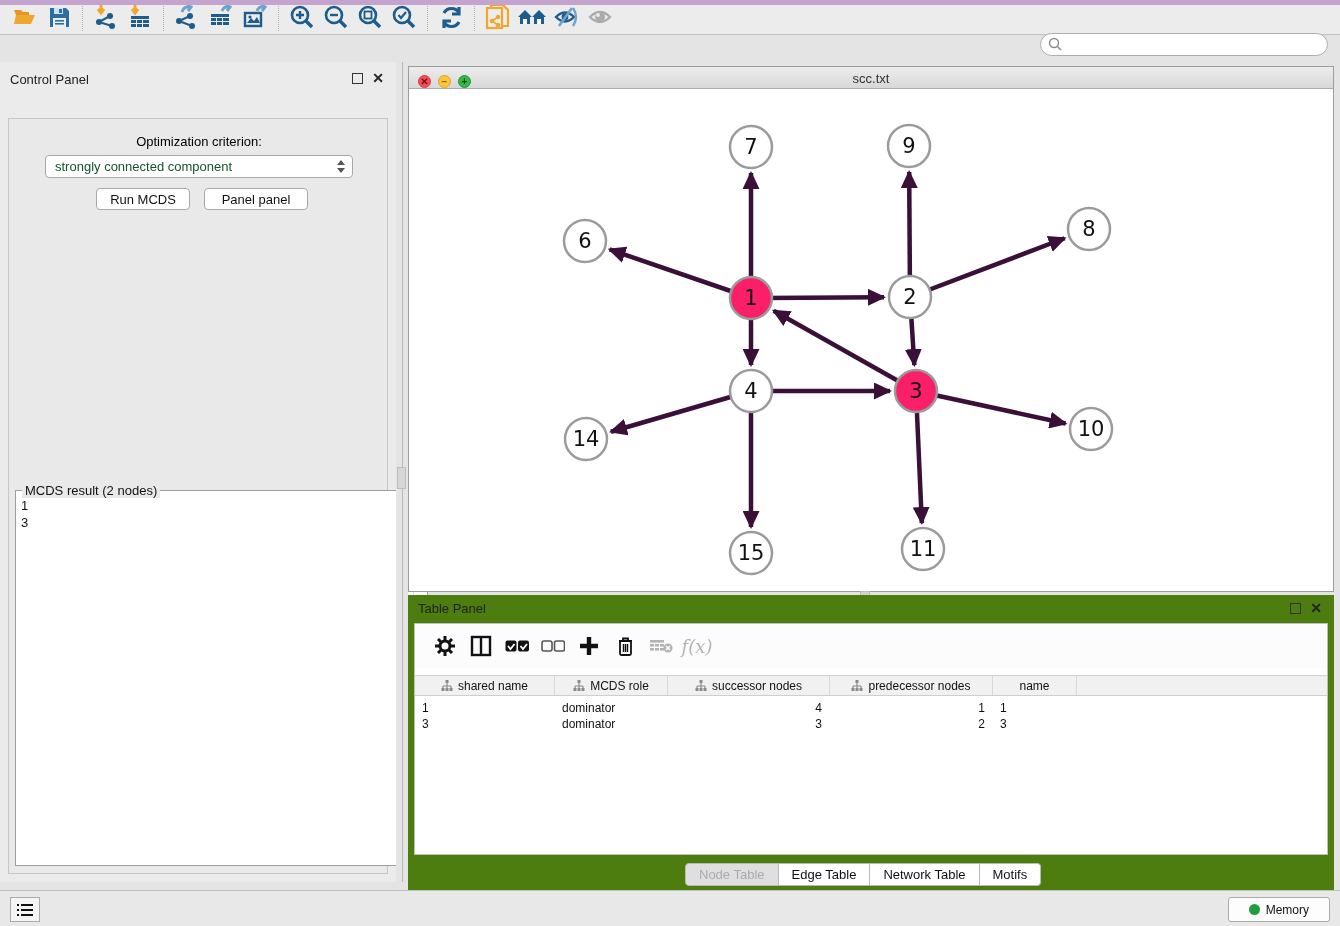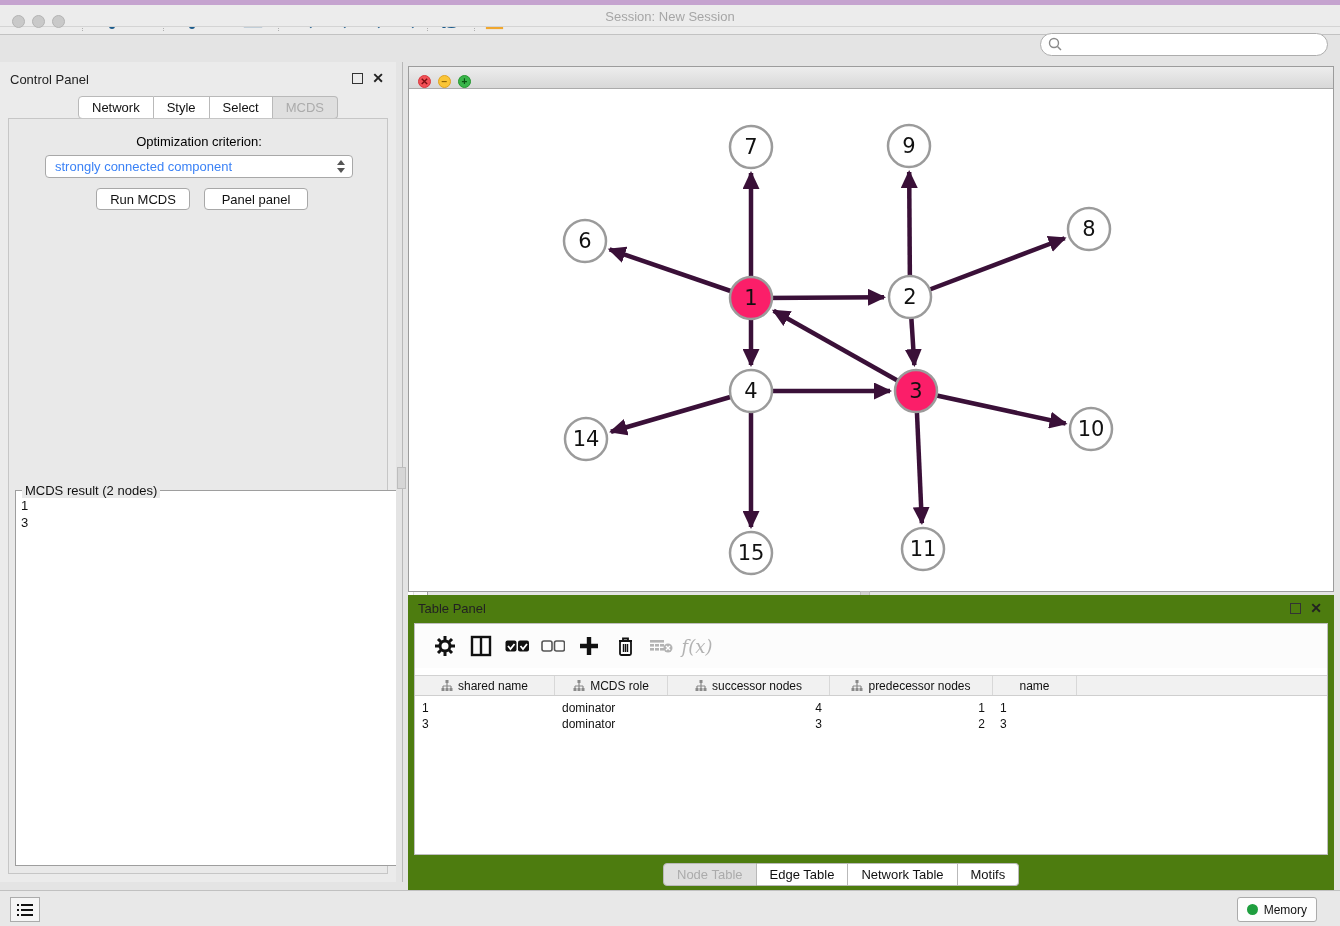--- a/index.html
+++ b/index.html
@@ -28,21 +28,21 @@
   .panel-close { font-size:14px; font-weight:bold; color:#222; margin-left:9px; }
   #cp-controls { right:12px; top:8px; display:flex; align-items:center; }
   .tabs-row { display:flex; }
   .tab { background:#fff; border:1px solid #B9B9B9; border-left:none; padding:3px 13px; font-size:13px; color:#111; }
   .tab.first { border-left:1px solid #B9B9B9; border-radius:4px 0 0 4px; }
   .tab.last { border-radius:0 4px 4px 0; }
   .tab.disabled-active { background:#DFDFDF; color:#ABABAB; }
   #cp-tabs { left:78px; top:34px; }
   #cp-content { left:8px; top:56px; width:380px; height:756px; background:#E9E9E9; border:1px solid #C6C6C6; }
   #opt-label { left:0; top:15px; width:380px; text-align:center; font-size:13px; color:#000000; }
-  #criterion-select { left:36px; top:36px; width:308px; height:23px; background:#fff; border:1px solid #A8A8A8; border-radius:4px; font-size:13px; color:#3b82f6; display:flex; align-items:center; padding-left:9px; }
+  #criterion-select { left:36px; top:36px; width:308px; height:23px; background:#fff; border:1px solid #A8A8A8; border-radius:4px; font-size:13px; color:#14532d; display:flex; align-items:center; padding-left:9px; }
   .spin { position:absolute; right:7px; top:4px; }
   .spin i { display:block; width:0; height:0; border-left:4px solid transparent; border-right:4px solid transparent; }
   .spin .up { border-bottom:5px solid #555; margin-bottom:3px; }
   .spin .dn { border-top:5px solid #555; }
   .btn { background:#fff; border:1px solid #A8A8A8; border-radius:4px; font-size:13px; color:#111; height:22px; display:inline-flex; align-items:center; justify-content:center; }
   #run-btn { left:87px; top:69px; width:94px; }
   #close-btn { left:195px; top:69px; width:104px; }
   #result-box { left:6px; top:371px; width:413px; height:376px; border:1px solid #9E9E9E; background:#fff; }
   #result-legend { position:absolute; left:6px; top:-8px; background:#E9E9E9; padding:0 3px; font-size:13px; color:#111; }
   #result-lines { position:absolute; left:5px; top:6px; font-size:13px; color:#111; line-height:17px; }
@@ -69,41 +69,35 @@
   #tp-box { left:6px; top:28px; width:914px; height:232px; background:#fff; border:1px solid #BFBFBF; }
   #tp-toolbar { position:absolute; left:0; top:0; width:912px; height:44px; background:#FCFCFC; display:flex; align-items:center; padding-left:12px; }
   .tpt-btn { width:36px; height:34px; display:flex; align-items:center; justify-content:center; }
   #fx-label { font-family:"DejaVu Serif", serif; font-style:italic; font-size:18px; color:#B3B3B3; }
   #tp-header { position:absolute; left:0; top:51px; width:912px; height:21px; background:#F1F1F1; border-top:1px solid #D2D2D2; border-bottom:1px solid #CFCFCF; display:flex; }
   .th { display:flex; align-items:center; justify-content:center; gap:5px; font-size:12px; color:#111; border-right:1px solid #D8D8D8; height:100%; }
   .tr { position:absolute; left:0; width:912px; height:16px; display:flex; font-size:12px; color:#111; }
   .td { height:16px; line-height:16px; overflow:hidden; }
   .td.left { text-align:left; padding-left:7px; }
   .td.right { text-align:right; padding-right:8px; }
-  #tp-tabs { left:255px; top:268px; }
+  #tp-tabs { left:277px; top:268px; }
 
   
   #status-bar { left:0; top:890px; width:1340px; height:36px; background:#E8E8E8; border-top:1px solid #C0C0C0; }
   #list-btn { left:10px; top:6px; width:30px; height:25px; background:#F5F5F5; border:1px solid #ABABAB; display:flex; align-items:center; justify-content:center; }
-  #memory-btn { right:23px; top:6px; height:25px; background:#FDFDFD; border:1px solid #ABABAB; border-radius:3px; display:flex; align-items:center; padding:0 9px; font-size:12px; color:#111; gap:6px; }
+  #memory-btn { right:10px; top:6px; height:25px; background:#FDFDFD; border:1px solid #ABABAB; border-radius:3px; display:flex; align-items:center; padding:0 20px; font-size:12px; color:#111; gap:6px; }
   #memory-dot { width:11px; height:11px; border-radius:50%; background:#1E9E3E; }
 </style>
 </head>
 <body>
 
 <div id="app">
 
   <div id="top-strip" class="abs"></div>
 
-  <div id="titlebar" class="abs">
-    <div id="titlebar-dots" class="abs">
-      <span class="tl-dot"></span><span class="tl-dot"></span><span class="tl-dot"></span>
-    </div>
-    <div id="titlebar-text" class="abs">Session: New Session</div>
-  </div>
 
   <div id="toolbar">
     <div class="tb-btn">
       <svg width="26" height="24" viewBox="0 0 26 24">
           <path d="M2 5 h7 l2 2 h6 v3 H4 z" fill="#E8971E"></path>
           <path d="M4 10 h19 l-4 9 H2 z" fill="#F0A72E"></path>
         </svg>
     </div>
     <div class="tb-btn">
       <svg width="23" height="23" viewBox="0 0 23 23">
@@ -251,26 +245,20 @@
       </svg>
     <input placeholder="" style="">
   </div>
 
   <div id="control-panel" class="abs">
     <div id="cp-title" class="abs">Control Panel</div>
     <div id="cp-controls" class="abs">
       <span class="panel-float"></span>
       <span class="panel-close">✕</span>
     </div>
-    <div id="cp-tabs" class="abs tabs-row">
-      <div class="tab first">Network</div>
-      <div class="tab">Style</div>
-      <div class="tab">Select</div>
-      <div class="tab last disabled-active">MCDS</div>
-    </div>
     <div id="cp-content" class="abs">
       <div id="opt-label" class="abs">Optimization criterion:</div>
       <div id="criterion-select" class="abs">
         <span>strongly connected component</span>
         <span class="spin">
             <i class="up"></i>
             <i class="dn"></i>
           </span>
       </div>
       <div id="run-btn" class="abs btn">Run MCDS</div>
@@ -289,20 +277,21 @@
   <div id="v-split" class="abs">
     <div class="line"></div>
     <div class="handle"></div>
   </div>
 
   <div id="net-window" class="abs">
     <div id="net-titlebar" class="abs">
       <div id="net-dots" class="abs">
         <span class="mac-dot" style="background:#F25056;border:1px solid #D8383E;color:#7A0E12;">✕</span><span class="mac-dot" style="background:#FAC536;border:1px solid #E0A321;color:#8A6205;">−</span><span class="mac-dot" style="background:#39B54A;border:1px solid #24962F;color:#0C5214;">+</span>
       </div>
+      <div id="net-title" class="abs">scc.txt</div>
     </div>
     <svg id="net-canvas" class="abs" width="924" height="502" viewBox="0 0 924 502">
         <defs>
           <marker id="arrow" markerUnits="userSpaceOnUse" markerWidth="19" markerHeight="17" refX="16" refY="8.5" orient="auto">
             <path d="M0,0 L18,8.5 L0,17 z" fill="#3A1038"></path>
           </marker>
         </defs>
         <line x1="342" y1="209" x2="342" y2="84" stroke="#3A1038" stroke-width="4.5" marker-end="url(#arrow)"></line>
         <line x1="342" y1="209" x2="200.59069648289858" y2="160.44379337063384" stroke="#3A1038" stroke-width="4.5" marker-end="url(#arrow)"></line>
         <line x1="342" y1="209" x2="475.0005142049107" y2="208.16351877858546" stroke="#3A1038" stroke-width="4.5" marker-end="url(#arrow)"></line>

